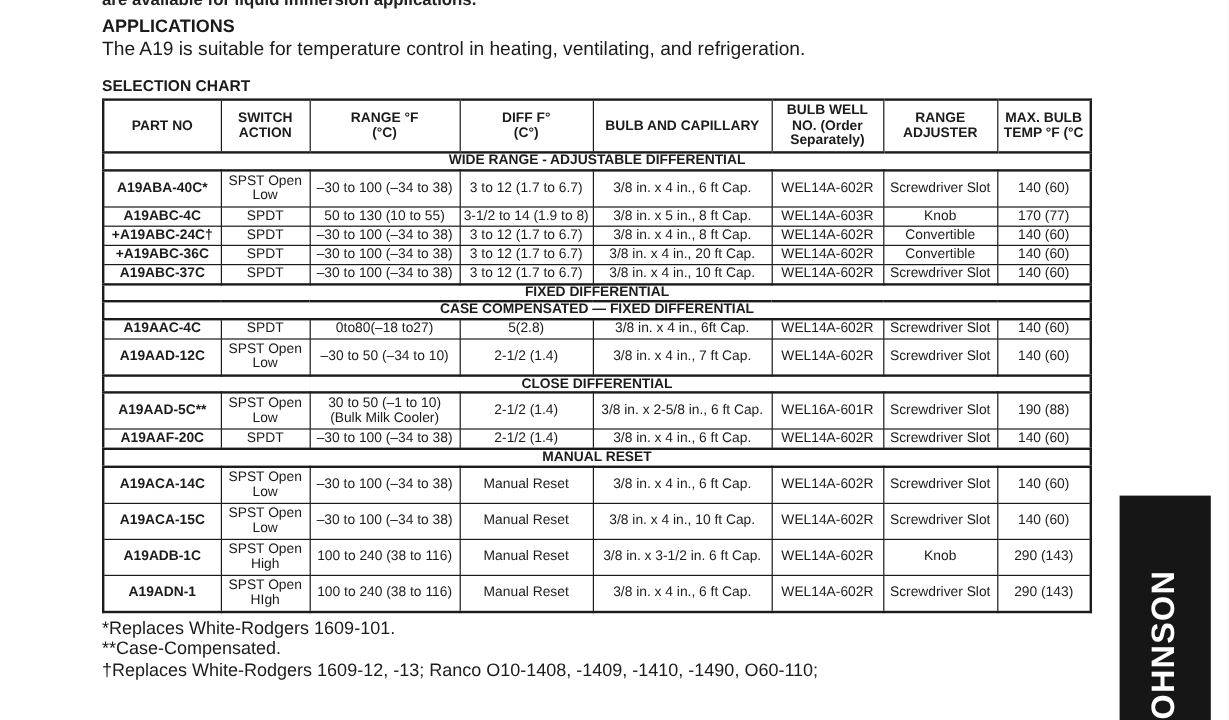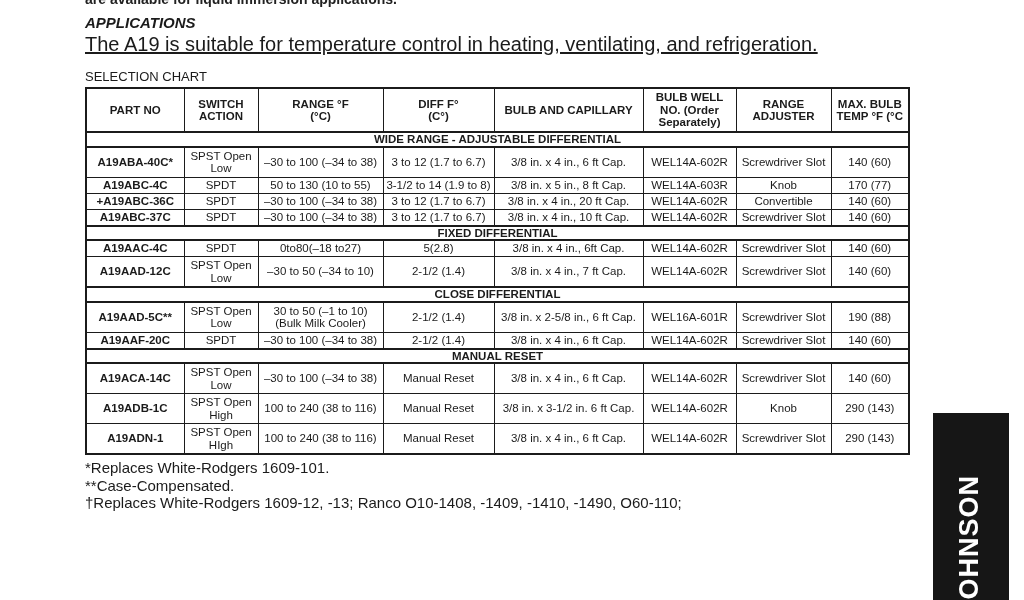--- a/index.html
+++ b/index.html
@@ -6,23 +6,23 @@
   .canvas {
     position:relative; width:1024px; height:600px; background:#ffffff;
     overflow:hidden; font-family:"Liberation Sans", sans-serif; color:#1b1b1b;
     margin:0 auto;
   }
   .content { position:absolute; left:85px; top:0; width:828px; }
 
   .top-clip { height:9px; overflow:hidden; }
   .top-clip span { display:block; margin-top:-9px; font-size:14px; line-height:16px; font-weight:bold; color:#222; }
 
-  .h-applications { font-size:15px; font-weight:bold; margin:5px 0 2px 0;font-style:italic; }
-  .p-body { font-size:20px; margin:0 0 13px 0;text-decoration:underline; }
-  .h-selection { font-size:13px; font-weight:normal; margin:0 0 3px 0; }
+  .h-applications { font-size:15px; font-weight:bold; margin:5px 0 2px 0; }
+  .p-body { font-size:16px; margin:0 0 13px 0; }
+  .h-selection { font-size:13px; font-weight:bold; margin:0 0 3px 0; }
 
   table.sel { border-collapse:collapse; table-layout:fixed; width:823px; border:2px solid #1b1b1b; }
   table.sel th, table.sel td {
     border:1px solid #1b1b1b; font-size:11.5px; line-height:12.5px;
     text-align:center; vertical-align:middle; padding:1px 2px;
     white-space:pre-line; overflow:hidden;
   }
   table.sel thead th { font-weight:bold; height:40px; border-top:2px solid #1b1b1b; border-bottom:2px solid #1b1b1b; }
   tr.section-row td {
     border-top:2px solid #1b1b1b; border-bottom:2px solid #1b1b1b;
@@ -107,20 +107,30 @@
             <td class="cell-part_no">A19ABC-4C</td>
             <td class="cell-switch_action">SPDT</td>
             <td class="cell-range">50 to 130 (10 to 55)</td>
             <td class="cell-diff">3-1/2 to 14 (1.9 to 8)</td>
             <td class="cell-bulb_capillary">3/8 in. x 5 in., 8 ft Cap.</td>
             <td class="cell-bulb_well">WEL14A-603R</td>
             <td class="cell-range_adjuster">Knob</td>
             <td class="cell-max_bulb_temp">170 (77)</td>
           </tr>
           <tr class="reg">
+            <td class="cell-part_no">+A19ABC-24C†</td>
+            <td class="cell-switch_action">SPDT</td>
+            <td class="cell-range">–30 to 100 (–34 to 38)</td>
+            <td class="cell-diff">3 to 12 (1.7 to 6.7)</td>
+            <td class="cell-bulb_capillary">3/8 in. x 4 in., 8 ft Cap.</td>
+            <td class="cell-bulb_well">WEL14A-602R</td>
+            <td class="cell-range_adjuster">Convertible</td>
+            <td class="cell-max_bulb_temp">140 (60)</td>
+          </tr>
+          <tr class="reg">
             <td class="cell-part_no">+A19ABC-36C</td>
             <td class="cell-switch_action">SPDT</td>
             <td class="cell-range">–30 to 100 (–34 to 38)</td>
             <td class="cell-diff">3 to 12 (1.7 to 6.7)</td>
             <td class="cell-bulb_capillary">3/8 in. x 4 in., 20 ft Cap.</td>
             <td class="cell-bulb_well">WEL14A-602R</td>
             <td class="cell-range_adjuster">Convertible</td>
             <td class="cell-max_bulb_temp">140 (60)</td>
           </tr>
           <tr class="reg">
@@ -128,20 +138,23 @@
             <td class="cell-switch_action">SPDT</td>
             <td class="cell-range">–30 to 100 (–34 to 38)</td>
             <td class="cell-diff">3 to 12 (1.7 to 6.7)</td>
             <td class="cell-bulb_capillary">3/8 in. x 4 in., 10 ft Cap.</td>
             <td class="cell-bulb_well">WEL14A-602R</td>
             <td class="cell-range_adjuster">Screwdriver Slot</td>
             <td class="cell-max_bulb_temp">140 (60)</td>
           </tr>
           <tr class="section-row">
             <td colspan="8">FIXED DIFFERENTIAL</td>
+          </tr>
+          <tr class="section-row">
+            <td colspan="8">CASE COMPENSATED — FIXED DIFFERENTIAL</td>
           </tr>
           <tr class="reg">
             <td class="cell-part_no">A19AAC-4C</td>
             <td class="cell-switch_action">SPDT</td>
             <td class="cell-range">0to80(–18 to27)</td>
             <td class="cell-diff">5(2.8)</td>
             <td class="cell-bulb_capillary">3/8 in. x 4 in., 6ft Cap.</td>
             <td class="cell-bulb_well">WEL14A-602R</td>
             <td class="cell-range_adjuster">Screwdriver Slot</td>
             <td class="cell-max_bulb_temp">140 (60)</td>
@@ -182,20 +195,30 @@
           </tr>
           <tr class="section-row">
             <td colspan="8">MANUAL RESET</td>
           </tr>
           <tr class="tall">
             <td class="cell-part_no">A19ACA-14C</td>
             <td class="cell-switch_action">SPST Open Low</td>
             <td class="cell-range">–30 to 100 (–34 to 38)</td>
             <td class="cell-diff">Manual Reset</td>
             <td class="cell-bulb_capillary">3/8 in. x 4 in., 6 ft Cap.</td>
+            <td class="cell-bulb_well">WEL14A-602R</td>
+            <td class="cell-range_adjuster">Screwdriver Slot</td>
+            <td class="cell-max_bulb_temp">140 (60)</td>
+          </tr>
+          <tr class="tall">
+            <td class="cell-part_no">A19ACA-15C</td>
+            <td class="cell-switch_action">SPST Open Low</td>
+            <td class="cell-range">–30 to 100 (–34 to 38)</td>
+            <td class="cell-diff">Manual Reset</td>
+            <td class="cell-bulb_capillary">3/8 in. x 4 in., 10 ft Cap.</td>
             <td class="cell-bulb_well">WEL14A-602R</td>
             <td class="cell-range_adjuster">Screwdriver Slot</td>
             <td class="cell-max_bulb_temp">140 (60)</td>
           </tr>
           <tr class="tall">
             <td class="cell-part_no">A19ADB-1C</td>
             <td class="cell-switch_action">SPST Open High</td>
             <td class="cell-range">100 to 240 (38 to 116)</td>
             <td class="cell-diff">Manual Reset</td>
             <td class="cell-bulb_capillary">3/8 in. x 3-1/2 in. 6 ft Cap.</td>

